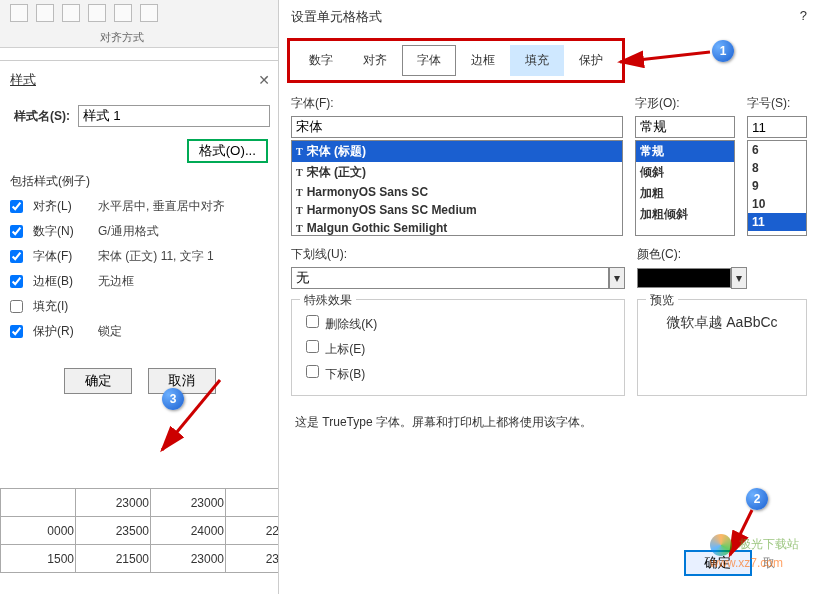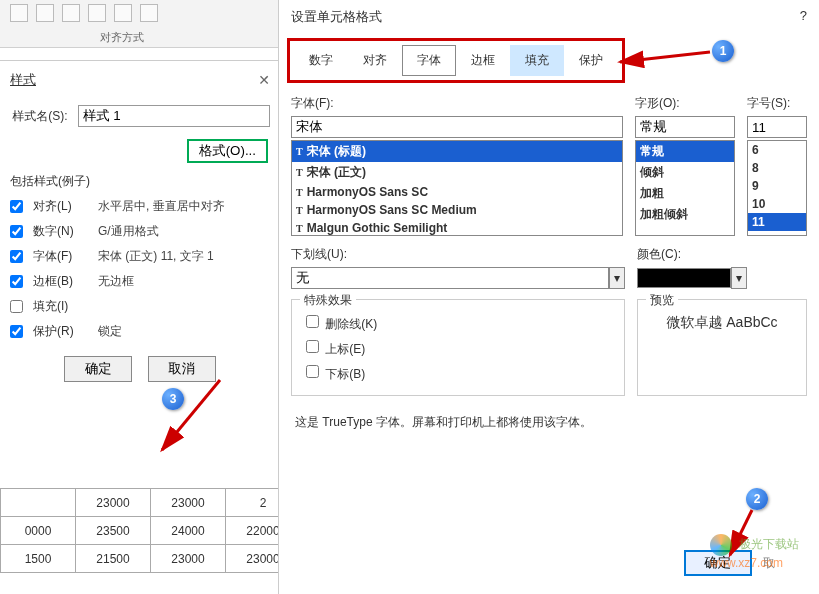--- a/index.html
+++ b/index.html
@@ -10,38 +10,38 @@
 .ribbon-group-label { position: absolute; bottom: 2px; left: 100px; font-size: 11px; color: #666; }
 .ribbon-icons { position: absolute; top: 4px; left: 10px; display: flex; gap: 8px; }
 .ribbon-icons span { width: 18px; height: 18px; display: inline-block; border: 1px solid #bbb; background: #fafafa; }
 
 
 .style-dialog { position: absolute; left: 0; top: 60px; width: 280px; background: #fff; border-top: 1px solid #ccc; padding: 6px 10px; }
 .style-dialog .title-row { display: flex; justify-content: space-between; align-items: center; padding: 4px 0 10px; }
 .style-dialog .title-row .t { font-size: 13px; text-decoration: underline; }
 .close-x { cursor: pointer; color: #666; font-size: 14px; }
 .field-row { display: flex; align-items: center; margin: 6px 0; gap: 8px; }
-.field-row label { width: 60px; text-align: center; }
+.field-row label { width: 60px; text-align: right; font-weight: bold; }
 .field-row input[type=text] { flex: 1; height: 22px; border: 1px solid #999; padding: 0 4px; }
 .format-btn { float: right; margin: 6px 2px 10px; height: 24px; padding: 0 10px; border: 2px solid #0a5; background: #fff; cursor: pointer; }
 .includes { clear: both; margin-top: 8px; }
 .includes-title { margin: 6px 0; }
 .chk-row { display: flex; align-items: center; margin: 8px 0; gap: 10px; }
 .chk-row input { margin: 0; }
 .chk-row .lbl { width: 55px; }
 .chk-row .val { color: #444; }
-.dlg-buttons { text-align: center; margin-top: 16px; }
+.dlg-buttons { text-align: center; margin-top: 28px; }
 .dlg-buttons button { width: 68px; height: 26px; margin: 0 6px; border: 1px solid #888; background: #f0f0f0; cursor: pointer; }
 
 
 .badge { position: absolute; width: 22px; height: 22px; border-radius: 50%; background: radial-gradient(circle at 30% 30%, #6cb0ff, #1a5fd0); color: #fff; font-weight: bold; text-align: center; line-height: 22px; font-size: 12px; box-shadow: 1px 1px 3px rgba(0,0,0,.4); }
 
 
 .tbl { position: absolute; left: 0; top: 488px; border-collapse: collapse; }
-.tbl td { border: 1px solid #aaa; width: 75px; height: 28px; text-align: center; font-size: 12px; }
+.tbl td { border: 1px solid #aaa; width: 75px; height: 28px; text-align: right; font-size: 12px; }
 
 
 .fmt-dialog { position: absolute; left: 278px; top: 0; right: 0; bottom: 0; background: #fff; border-left: 1px solid #ccc; }
 .fmt-title { display: flex; justify-content: space-between; padding: 8px 12px; font-size: 13px; }
 .tab-box { margin: 4px 8px; padding: 4px; border: 3px solid #c00; display: inline-flex; }
 .tab { padding: 6px 14px; border: 1px solid transparent; cursor: pointer; }
 .tab.active { border: 1px solid #888; background: #fff; }
 .tab.hot { background: #cfe8ff; }
 .section-row { display: flex; margin: 8px 12px 2px; gap: 12px; }
 .col-font { flex: 1; }

